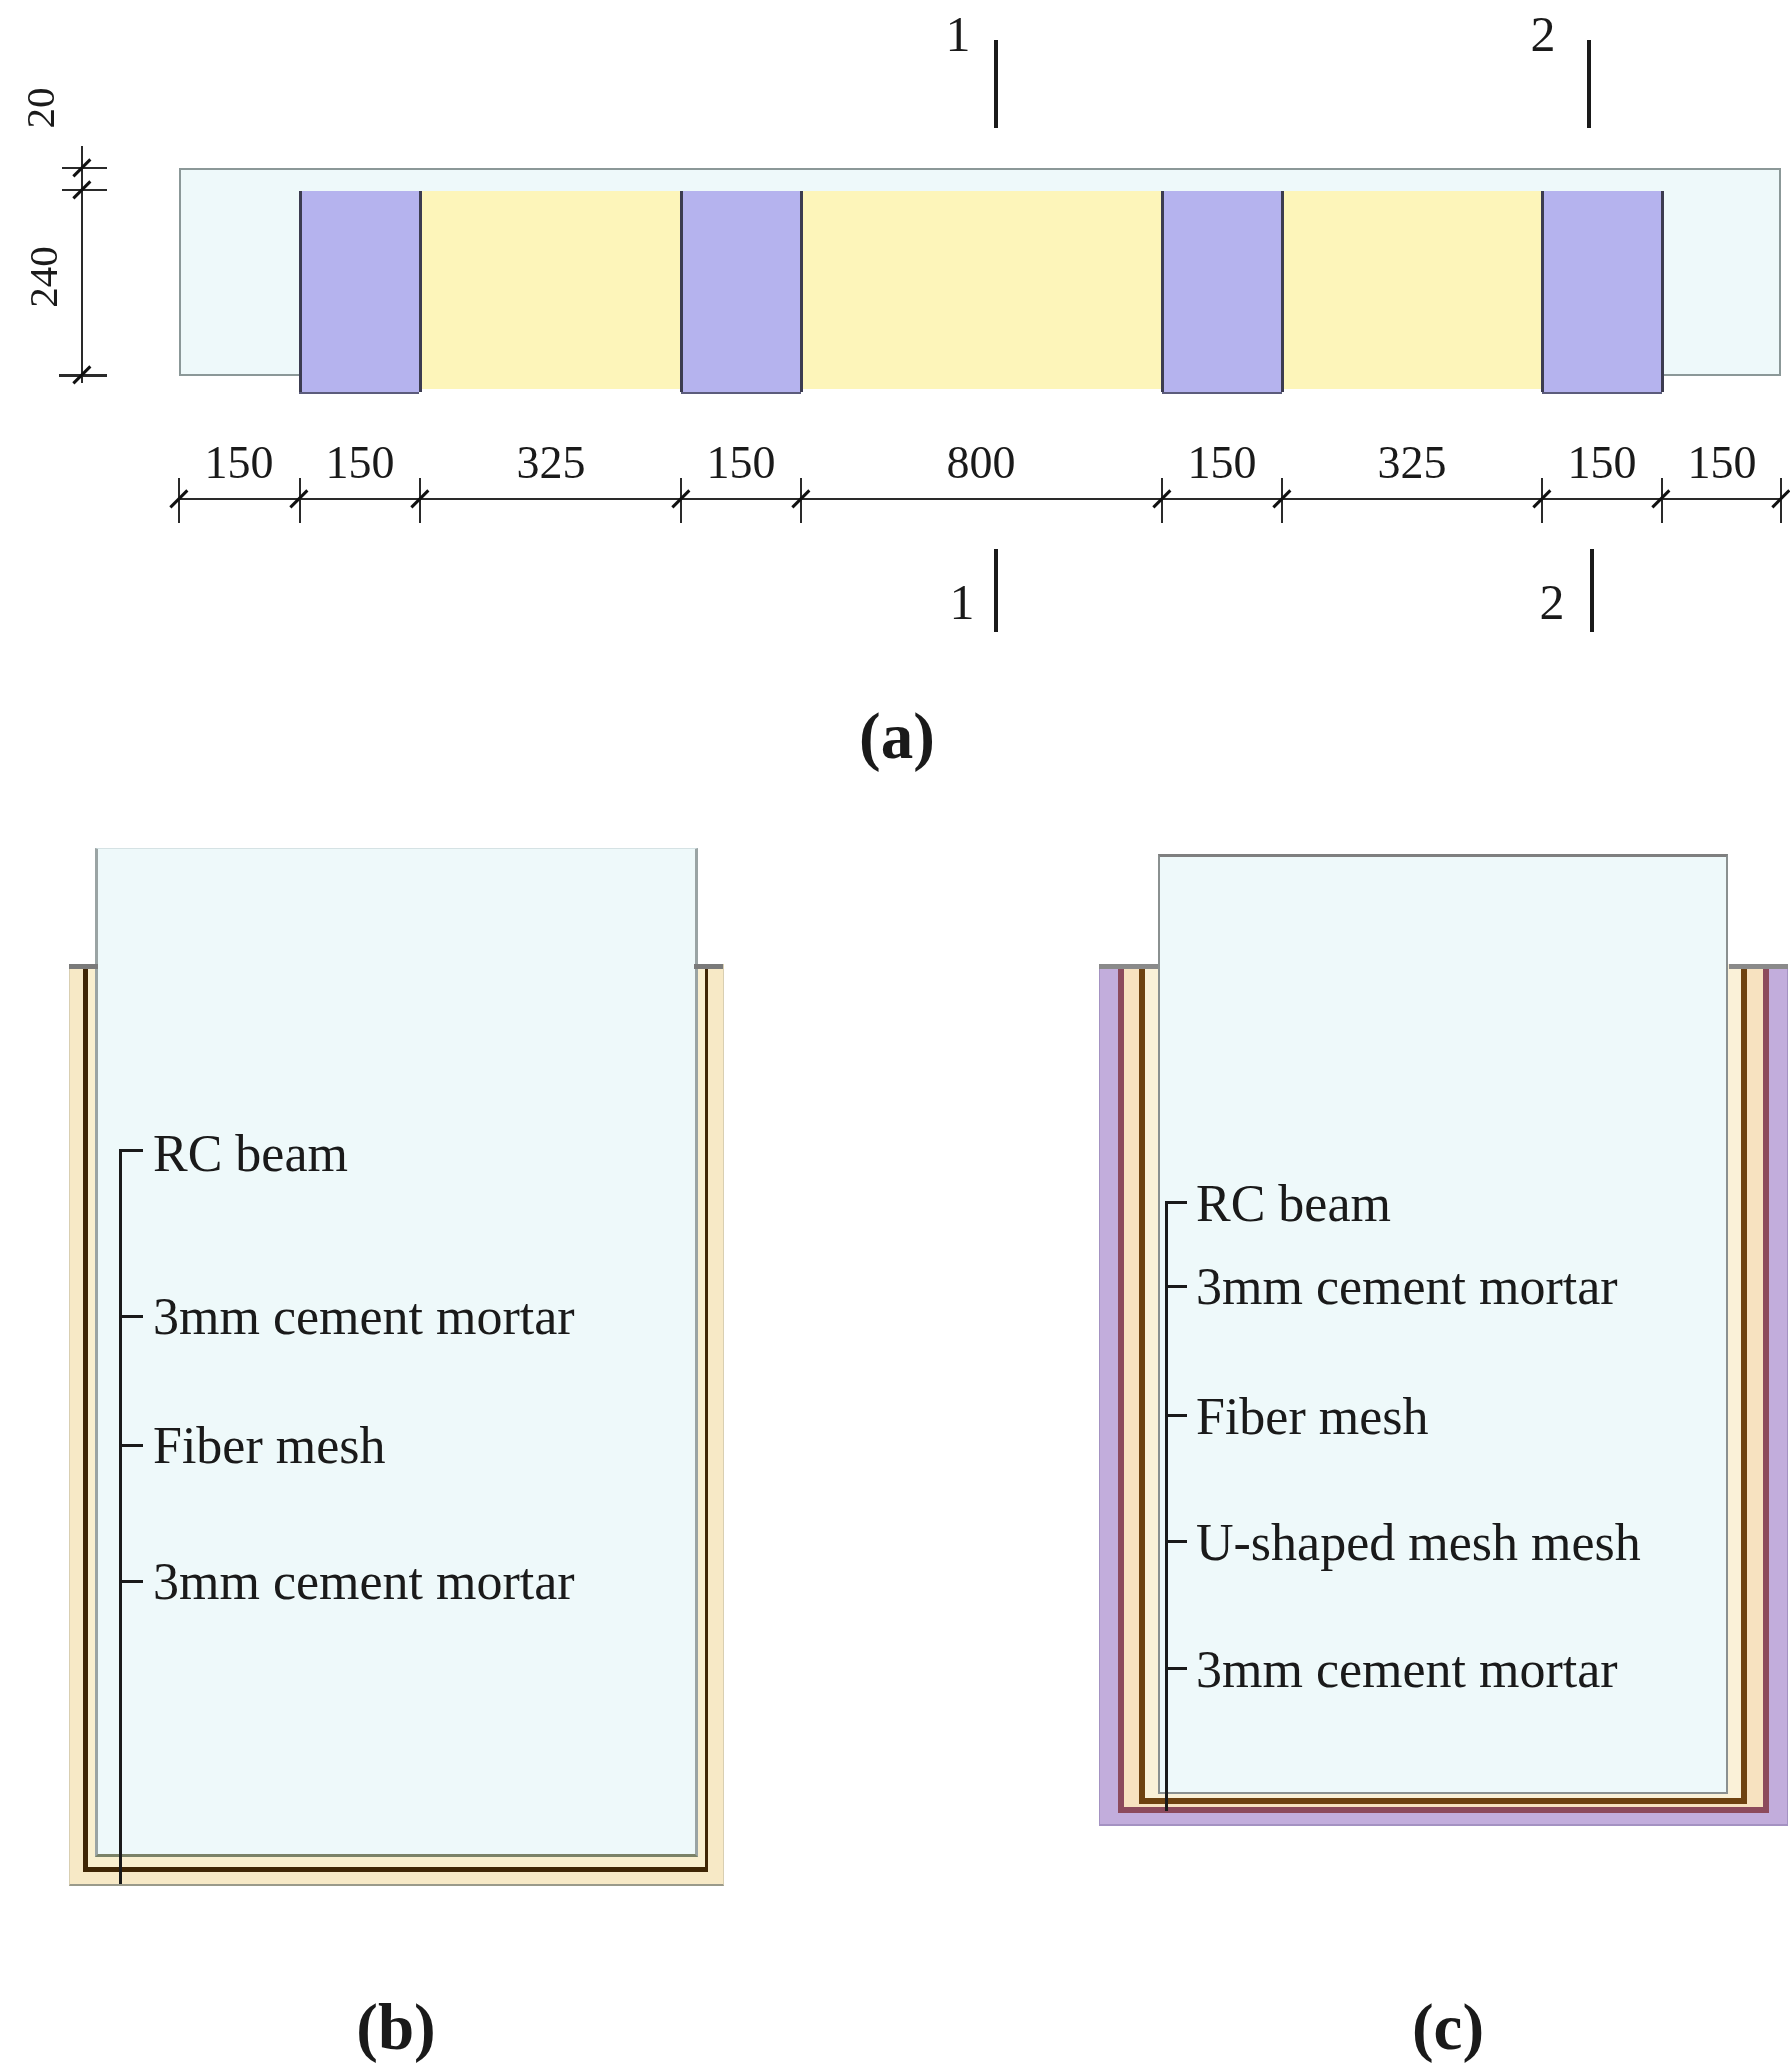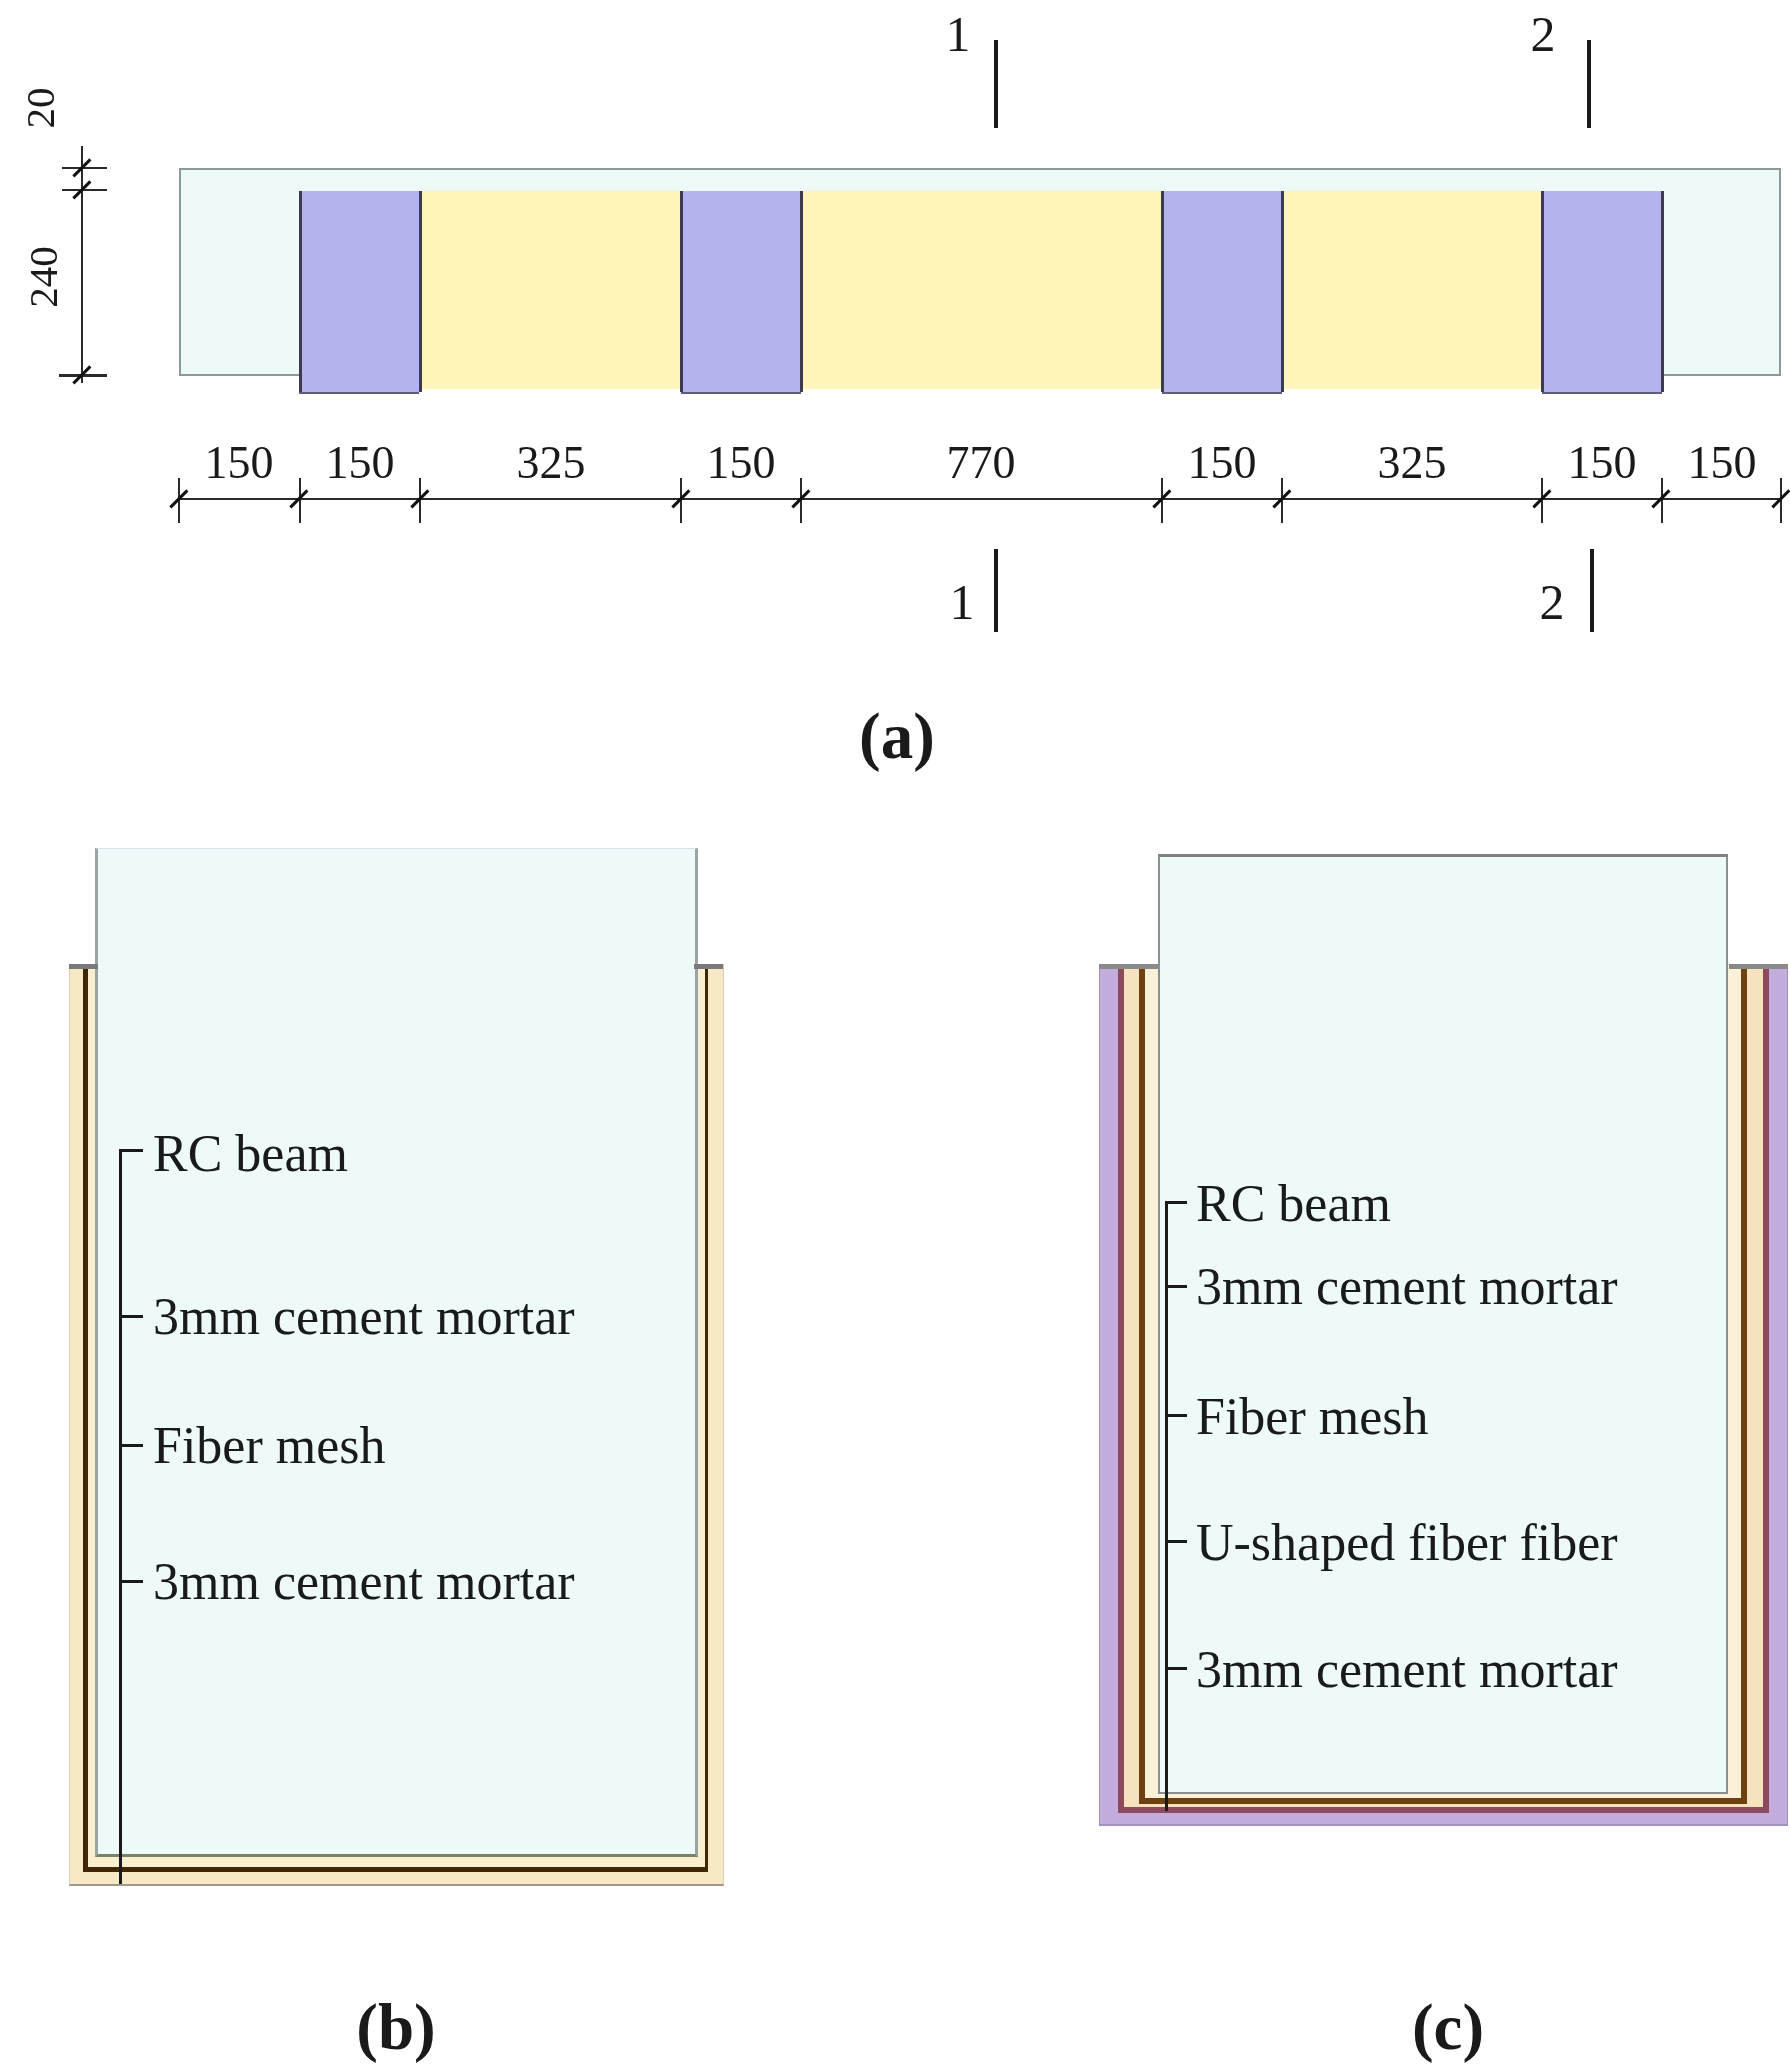--- a/index.html
+++ b/index.html
@@ -95,21 +95,21 @@
   <div class="tickS" style="left:1162px;top:499px;"></div>
   <div class="tickS" style="left:1282px;top:499px;"></div>
   <div class="tickS" style="left:1542px;top:499px;"></div>
   <div class="tickS" style="left:1661px;top:499px;"></div>
   <div class="tickS" style="left:1781px;top:499px;"></div>
 
   <div class="ctext num" style="left:239px;top:462px;">150</div>
   <div class="ctext num" style="left:360px;top:462px;">150</div>
   <div class="ctext num" style="left:551px;top:462px;">325</div>
   <div class="ctext num" style="left:741px;top:462px;">150</div>
-  <div class="ctext num" style="left:981px;top:462px;">770</div>
+  <div class="ctext num" style="left:981px;top:462px;">800</div>
   <div class="ctext num" style="left:1222px;top:462px;">150</div>
   <div class="ctext num" style="left:1412px;top:462px;">325</div>
   <div class="ctext num" style="left:1602px;top:462px;">150</div>
   <div class="ctext num" style="left:1722px;top:462px;">150</div>
 
   <div class="ctext marker" style="left:962px;top:602px;">1</div>
   <div class="line" style="left:994px;top:549px;width:4.3px;height:83px;"></div>
   <div class="ctext marker" style="left:1552px;top:602px;">2</div>
   <div class="line" style="left:1590px;top:549px;width:4.3px;height:83px;"></div>
 
@@ -151,19 +151,19 @@
   <div class="line" style="left:1165px;top:1203px;width:2.6px;height:608px;"></div>
   <div class="line" style="left:1165px;top:1201px;width:22.4px;height:2.6px;"></div>
   <div class="line" style="left:1165px;top:1285px;width:22.4px;height:2.6px;"></div>
   <div class="line" style="left:1165px;top:1414px;width:22.4px;height:2.6px;"></div>
   <div class="line" style="left:1165px;top:1540px;width:22.4px;height:2.6px;"></div>
   <div class="line" style="left:1165px;top:1667px;width:22.4px;height:2.6px;"></div>
 
   <div class="ltext seclbl" style="left:1196px;top:1203px;">RC beam</div>
   <div class="ltext seclbl" style="left:1196px;top:1286px;">3mm cement mortar</div>
   <div class="ltext seclbl" style="left:1196px;top:1416px;">Fiber mesh</div>
-  <div class="ltext seclbl" style="left:1196px;top:1542px;">U-shaped fiber fiber</div>
+  <div class="ltext seclbl" style="left:1196px;top:1542px;">U-shaped mesh mesh</div>
   <div class="ltext seclbl" style="left:1196px;top:1669px;">3mm cement mortar</div>
 
   <div class="ctext caption" style="left:1448px;top:2027px;">(c)</div>
 
 </div>
 
 
 </body></html>

